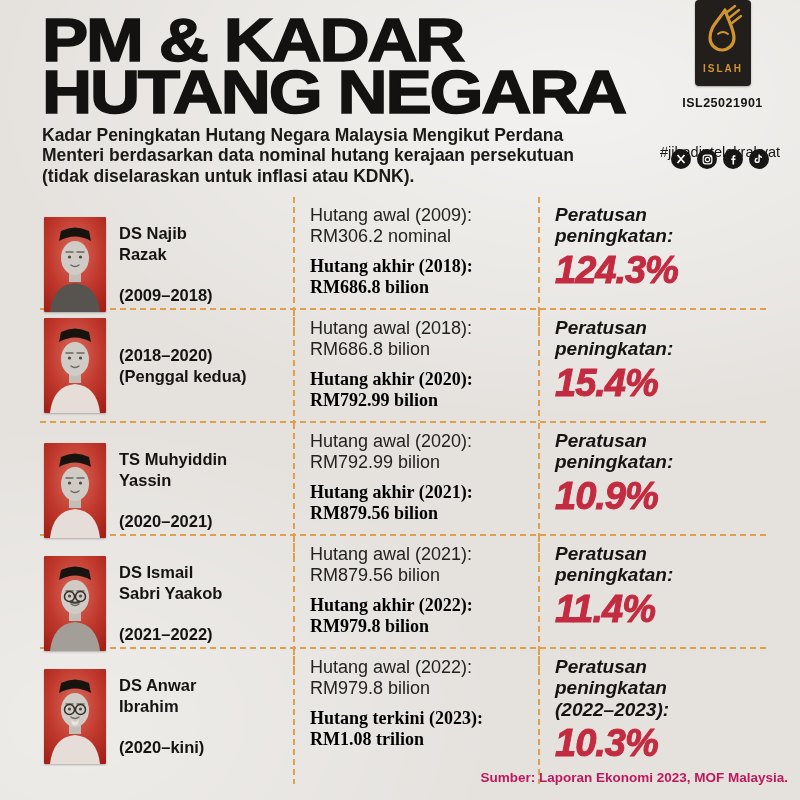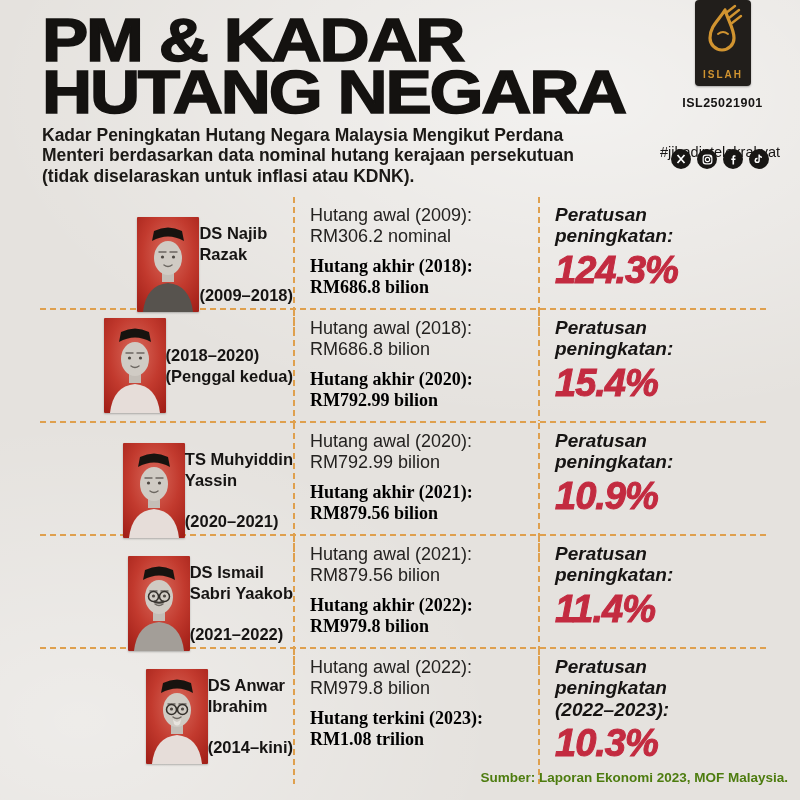--- a/index.html
+++ b/index.html
@@ -17,56 +17,56 @@
 
   
   .title { left:42px; top:14px; font-weight:bold; font-size:62px; line-height:.84;
            letter-spacing:-2px; color:#141210; -webkit-text-stroke:1.5px #141210;
            transform:scale(1.12,1); transform-origin:left top; white-space:nowrap; }
   .subtitle { left:42px; top:125px; width:610px; font-weight:bold; font-size:17.5px;
               line-height:1.16; white-space:pre-line; color:#1b1916; }
 
   .logo-box { left:695px; top:0; width:56px; height:86px; background:#211e1b; border-radius:4px;
               display:flex; flex-direction:column; align-items:center; justify-content:flex-end;
-              padding-bottom:6px; box-shadow:0 1px 2px rgba(0,0,0,.3); }
+              padding-bottom:12px; box-shadow:0 1px 2px rgba(0,0,0,.3); }
   .logo-box svg { position:absolute; top:4px; left:50%; transform:translateX(-50%); }
   .logo-word { color:#D19430; font-size:10px; font-weight:bold; letter-spacing:2px; }
   .brand-code { left:650px; top:96px; width:145px; text-align:center; font-weight:bold;
                 font-size:12.5px; letter-spacing:.5px; }
   .hashtag { left:640px; top:144px; width:160px; text-align:center; font-weight:normal; font-size:14.5px; }
   .socials { left:640px; top:149px; width:160px; display:flex; justify-content:center; gap:6px; }
   .soc { width:20px; height:20px; border-radius:50%; background:#181614; display:flex;
          align-items:center; justify-content:center; cursor:pointer; }
 
   
   .grid { left:40px; top:197px; width:728px; }
   .row { display:grid; grid-template-columns:253px 2px 243px 2px 1fr; height:111px; }
   .row:last-child { height:118px; }
   .vdiv { background:repeating-linear-gradient(180deg,#DFA04E 0 6px,transparent 6px 10px); width:2px; }
   .hdiv { height:2px; background:repeating-linear-gradient(90deg,#DFA04E 0 6px,transparent 6px 10px); }
 
-  .col-pm { display:flex; align-items:center; padding:6px 0 6px 4px;justify-content:flex-end; }
+  .col-pm { display:flex; align-items:center; gap:13px; padding:6px 0 6px 4px; }
   .photo { width:62px; height:95px; flex:0 0 62px; border-radius:1px; overflow:hidden;
            box-shadow:0 1px 2px rgba(0,0,0,.25); }
   .pm-name { font-weight:bold; font-size:16.5px; line-height:1.24; white-space:pre-line; }
   .pm-name .nm, .pm-name .tm { display:block; white-space:pre-line; }
 
   .col-debt { padding:8px 0 0 15px; font-size:18px; }
   .entry { line-height:1.17; }
   .entry + .entry { margin-top:9px; }
   .entry.start { font-weight:normal; color:#242220; }
   .entry.end { font-weight:bold; color:#000000;font-family:Liberation Serif, serif; }
   .entry div { white-space:pre-line; }
 
   .col-pct { padding:7px 0 0 15px;font-style:italic; }
   .pct-label { font-weight:bold; font-size:19px; line-height:1.13; white-space:pre-line; }
   .pct-value { margin-top:2px; font-weight:bold; font-size:38px; letter-spacing:-1px;
                color:#C32B40; -webkit-text-stroke:1px #C32B40; }
 
-  .source { right:12px; top:770px; font-weight:bold; font-size:13.5px; color:#4d7c0f; }
+  .source { right:12px; top:770px; font-weight:bold; font-size:13.5px; color:#be185d; }
 
   
   .photo svg .gl, .photo svg .ms, .photo svg .bd { display:none; }
   .photo.glasses svg .gl { display:block; }
   .photo.mustache svg .ms { display:block; }
   .photo.beard svg .bd { display:block; }
   .photo.dark svg .torso { fill:#57534e; }
   .photo.mid svg .torso { fill:#a39e98; }
   .photo.pale svg .torso { fill:#e6ddd9; }
 </style>
@@ -339,21 +339,21 @@
               <circle cx="36.5" cy="40.5" r="5"></circle>
               <path d="M30.5 40.5 h1"></path>
             </g>
           <path class="ms" d="M26 45.5 q5 2.5 10 0" stroke="#3c3833" stroke-width="2" fill="none"></path>
           <path class="bd" d="M27 50 q4 6 8 0 l-1 5 q-3 3 -6 0 Z" fill="#e8e4de"></path>
         </svg>
       </div>
       <div class="pm-name">
         <span class="nm">DS Anwar
 Ibrahim</span>
-        <span class="tm">(2014–kini)</span>
+        <span class="tm">(2020–kini)</span>
       </div>
     </div>
     <div class="vdiv"></div>
     <div class="col-debt">
       <div class="entry start">
         <div>Hutang awal (2022):</div>
         <div>RM979.8 bilion</div>
       </div>
       <div class="entry end">
         <div>Hutang terkini (2023):</div>

